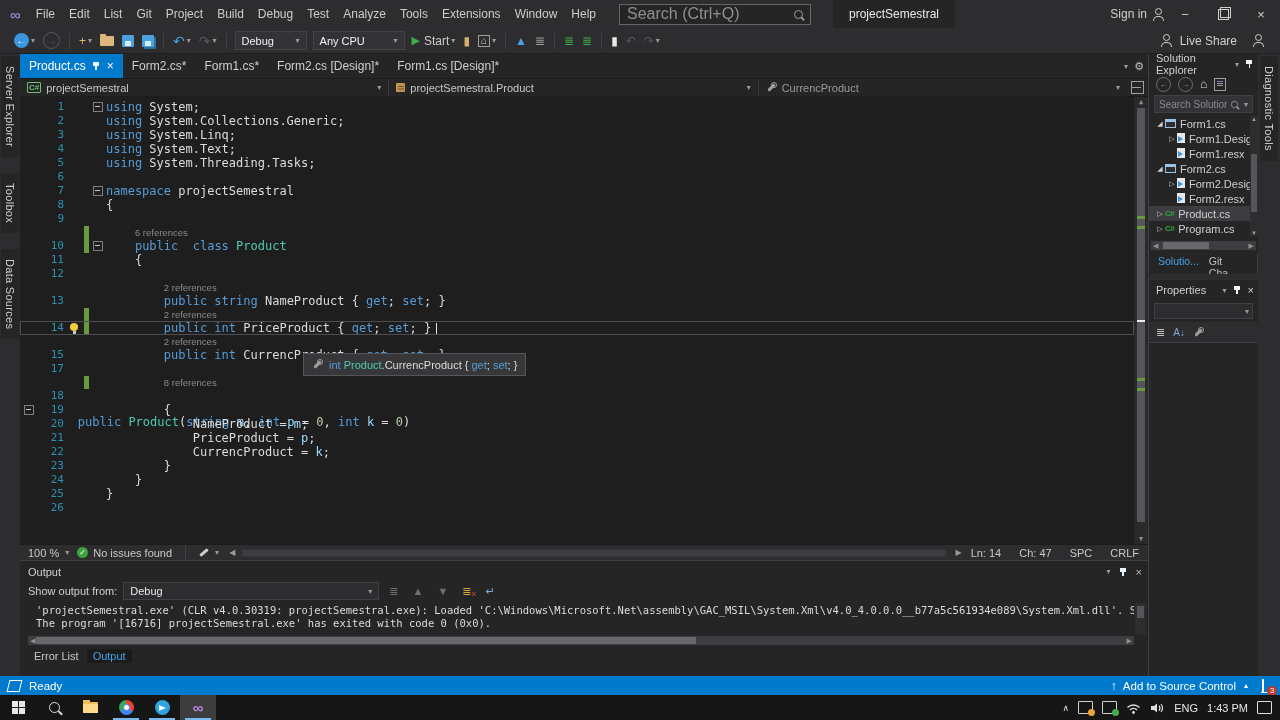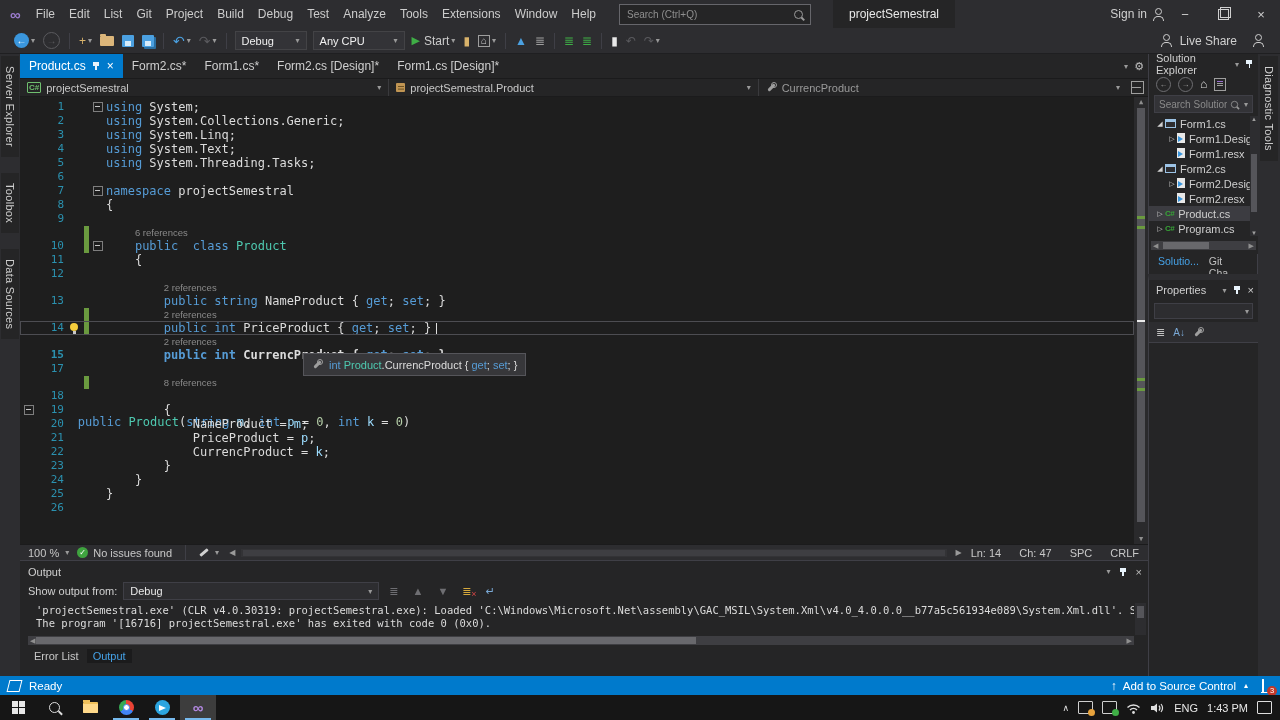--- a/index.html
+++ b/index.html
@@ -4,21 +4,21 @@
 <style>
   html,body{margin:0;padding:0;background:#1e1e1e;}
   body{width:1280px;height:720px;overflow:hidden;font-family:"Liberation Sans",sans-serif;}
   #screen{position:relative;width:1280px;height:720px;background:#2d2d30;overflow:hidden;}
   .flex{display:flex;align-items:center;}
 
   
   #titlebar{position:absolute;left:0;top:0;width:1280px;height:28px;background:#2d2d30;display:flex;align-items:center;color:#cccccc;font-size:12px;}
   .vslogo{font-size:15px;font-weight:bold;color:#9b7cce;margin:0 8px 0 10px;}
   .menu-item{padding:0 7px;height:28px;line-height:28px;cursor:default;}
-  #qsearch{width:176px;height:19px;margin-left:16px;background:#252526;border:1px solid #66666b;display:flex;align-items:center;color:#8f8f8f;padding:0 7px;font-size:10px;}
+  #qsearch{width:176px;height:19px;margin-left:16px;background:#252526;border:1px solid #66666b;display:flex;align-items:center;color:#8f8f8f;padding:0 7px;font-size:16px;}
   .mag{width:7px;height:7px;border:1.5px solid #9a9a9a;border-radius:50%;position:relative;flex:none;}
   .mag::after{content:"";position:absolute;width:4px;height:1.5px;background:#9a9a9a;transform:rotate(45deg);left:6px;top:7px;}
   #wintitle{margin-left:22px;background:#252526;height:28px;display:flex;align-items:center;padding:0 16px;color:#e8e8e8;}
   #signin{margin-left:auto;display:flex;align-items:center;gap:6px;color:#d0d0d0;}
   .person{width:13px;height:13px;position:relative;display:inline-block;}
   .person::before{content:"";position:absolute;width:5px;height:5px;border:1.3px solid #cfcfcf;border-radius:50%;left:2px;top:0;}
   .person::after{content:"";position:absolute;width:9px;height:4px;border:1.3px solid #cfcfcf;border-bottom:none;border-radius:6px 6px 0 0;left:0;bottom:0;}
   .winbtn{width:38px;height:28px;display:flex;align-items:center;justify-content:center;color:#cfcfcf;font-size:13px;}
   .restore{width:9px;height:9px;border:1px solid #cfcfcf;position:relative;background:#2d2d30;}
   .restore::before{content:"";position:absolute;width:9px;height:9px;border:1px solid #cfcfcf;left:1px;bottom:1px;}
@@ -502,21 +502,21 @@
           <span class="out"></span>
           <span class="content"><span class="tk-pl">        </span><span class="tk-kw">public int </span><span class="tk-id">PriceProduct </span><span class="tk-pl">{ </span><span class="tk-kw">get</span><span class="tk-pl">; </span><span class="tk-kw">set</span><span class="tk-pl">; }</span><span class="caret"></span></span>
         </span>
         <span class="row lens" style="display: flex;">
           <span class="ln"></span>
           <span class="glyph"></span>
           <span class="chg"></span>
           <span class="out"></span>
           <span class="content" style="padding-left: 57.84px;">2 references</span>
         </span>
-        <span class="row" style="display: flex; font-weight: bold;">
+        <span class="row" style="display: flex;">
           <span class="ln">15</span>
           <span class="glyph"></span>
           <span class="chg"></span>
           <span class="out"></span>
           <span class="content"><span class="tk-pl">        </span><span class="tk-kw">public int </span><span class="tk-id">CurrencProduct </span><span class="tk-pl">{ </span><span class="tk-kw">get</span><span class="tk-pl">; </span><span class="tk-kw">set</span><span class="tk-pl">; }</span></span>
         </span>
         <span class="row" style="display: flex;">
           <span class="ln">17</span>
           <span class="glyph"></span>
           <span class="chg"></span>

